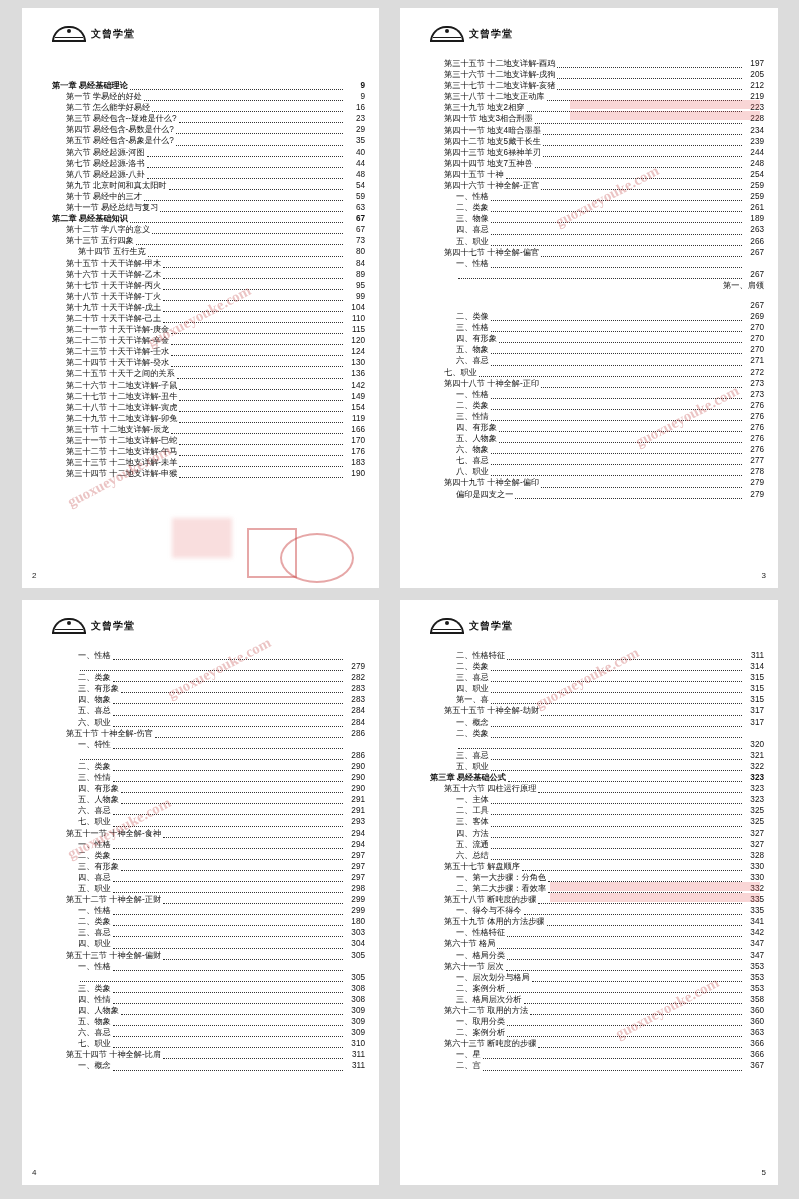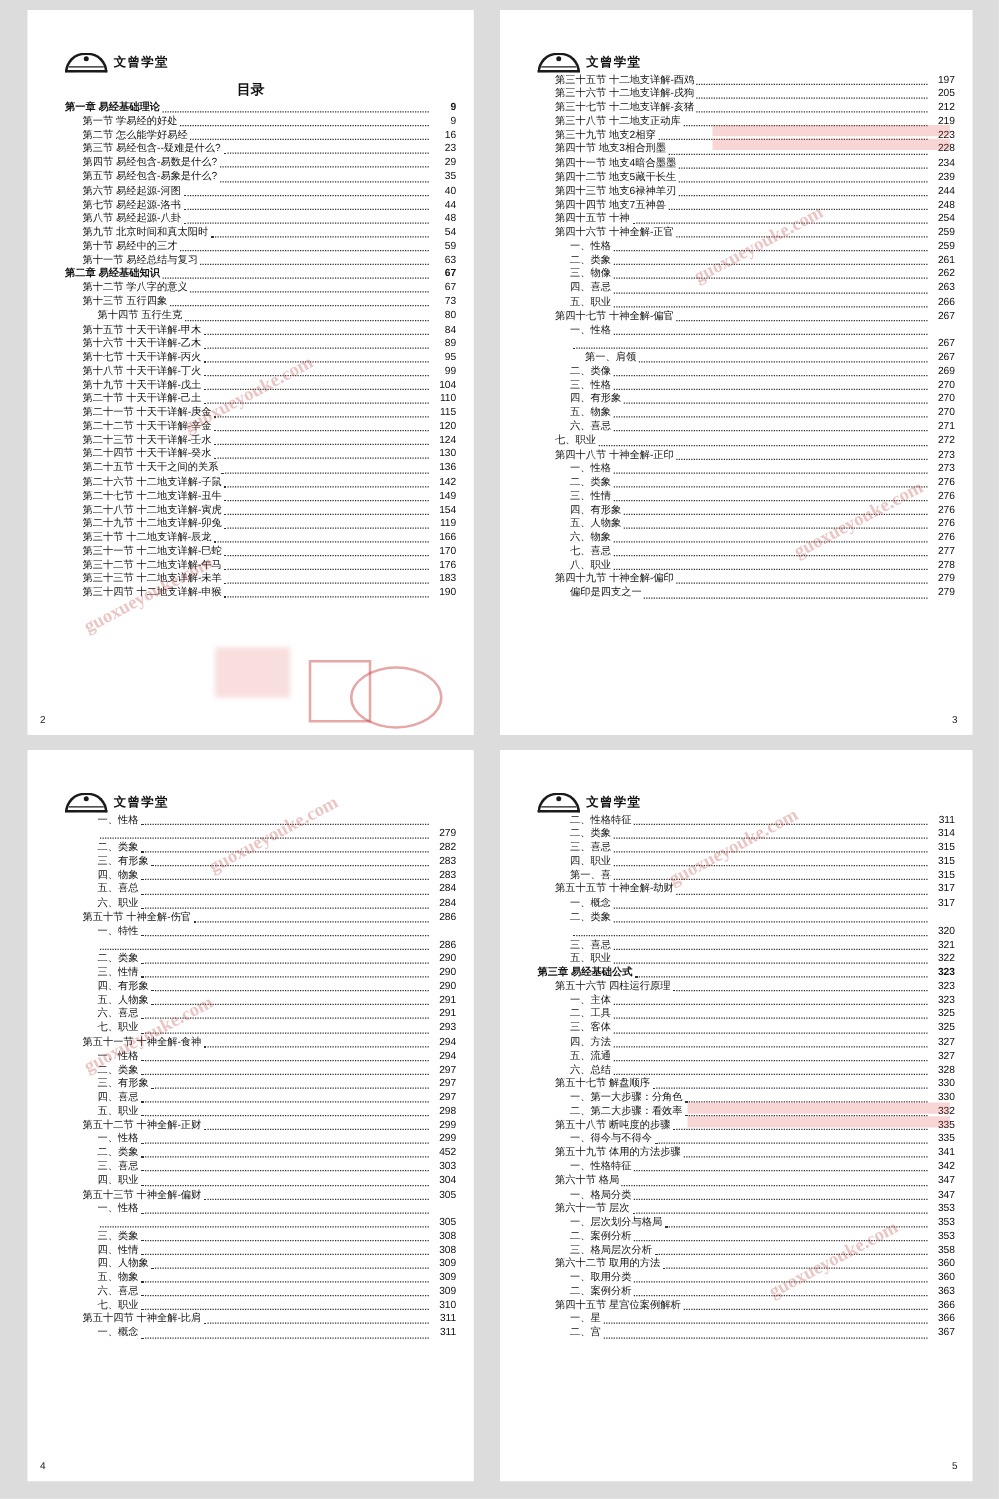--- a/index.html
+++ b/index.html
@@ -4,21 +4,21 @@
 <style>
   html,body{margin:0;padding:0;background:#e8e8e8;}
   body{font-family:"Liberation Sans","DejaVu Sans",sans-serif;}
   .sheet{width:799px;height:1199px;position:relative;background:#dcdcdc;}
   .page{position:absolute;background:#fff;overflow:hidden;}
   .p-tl{left:22px;top:8px;width:357px;height:580px;}
   .p-tr{left:400px;top:8px;width:378px;height:580px;}
   .p-bl{left:22px;top:600px;width:357px;height:585px;}
   .p-br{left:400px;top:600px;width:378px;height:585px;}
 
-  .logo{position:absolute;left:30px;top:32px;display:flex;align-items:center;gap:5px;justify-content:flex-end;}
+  .logo{position:absolute;left:30px;top:16px;display:flex;align-items:center;gap:5px;justify-content:flex-end;}
   .logo .mark{width:34px;height:20px;position:relative;}
   .logo .mark .arc{position:absolute;left:0;top:2px;width:34px;height:16px;border:2px solid #1a1a1a;border-radius:17px 17px 0 0;border-bottom:none;box-sizing:border-box;}
   .logo .mark .bar{position:absolute;left:0;bottom:2px;width:34px;height:2px;background:#1a1a1a;}
   .logo .mark .bar2{position:absolute;left:3px;bottom:6px;width:28px;height:1px;background:#1a1a1a;}
   .logo .mark .dot{position:absolute;left:15px;top:5px;width:4px;height:4px;border-radius:50%;background:#1a1a1a;}
   .logo .name{font-size:10px;font-weight:bold;color:#111;letter-spacing:1px;}
 
   .doc-title{position:absolute;width:100%;text-align:center;top:56px;font-size:11px;font-weight:bold;color:#111;}
 
   .toc{position:absolute;left:0;right:0;}
@@ -27,21 +27,21 @@
   .p-bl .toc{top:50px;left:30px;right:14px;}
   .p-br .toc{top:50px;left:30px;right:14px;}
 
   .row{display:flex;align-items:flex-end;font-size:8.2px;color:#111;line-height:11.1px;white-space:nowrap;}
   .row .lbl{flex:0 0 auto;}
   .row .dots{flex:1 1 auto;overflow:hidden;margin:0 2px 1px 2px;border-bottom:1px dotted #333;height:7px;}
   .row .pg{flex:0 0 auto;text-align:right;min-width:20px;}
   .i0{padding-left:0px;justify-content:flex-end;}
   .i1{padding-left:14px;}
   .i2{padding-left:26px;}
-  .i3{padding-left:38px;}
+  .i3{padding-left:38px;flex-direction:column;}
   .bold{font-weight:bold;}
 
   .pagenum{position:absolute;bottom:8px;font-size:8px;color:#222;}
   .pn-left{left:10px;}
   .pn-right{right:12px;}
 
   .wm{position:absolute;color:rgba(190,60,60,0.30);font-size:15px;font-weight:bold;transform:rotate(-28deg);white-space:nowrap;pointer-events:none;font-family:"Liberation Serif",serif;}
   .stamp{position:absolute;border:2px solid rgba(200,60,60,.45);color:rgba(200,60,60,.5);}
   .stamp.sq{width:46px;height:46px;}
   .stamp.ov{width:70px;height:46px;border-radius:50%;}
@@ -56,21 +56,20 @@
   <div class="page p-tl">
     <div class="logo">
       <span class="mark">
         <span class="arc"></span>
           <span class="bar2"></span>
           <span class="bar"></span>
           <span class="dot"></span>
       </span>
       <span class="name">文曾学堂</span>
     </div>
-    <div class="doc-title">目录</div>
     <div class="toc">
         <div class="row i0 bold">
           <span class="lbl">第一章 易经基础理论</span>
           <span class="dots"></span>
           <span class="pg">9</span>
         </div>
         <div class="row i1">
           <span class="lbl">第一节 学易经的好处</span>
           <span class="dots"></span>
           <span class="pg">9</span>
@@ -331,21 +330,21 @@
           <span class="pg">259</span>
         </div>
         <div class="row i2">
           <span class="lbl">二、类象</span>
           <span class="dots"></span>
           <span class="pg">261</span>
         </div>
         <div class="row i2">
           <span class="lbl">三、物像</span>
           <span class="dots"></span>
-          <span class="pg">262</span>
+          <span class="pg">189</span>
         </div>
         <div class="row i2">
           <span class="lbl">四、喜忌</span>
           <span class="dots"></span>
           <span class="pg">263</span>
         </div>
         <div class="row i2">
           <span class="lbl">五、职业</span>
           <span class="dots"></span>
           <span class="pg">266</span>
@@ -590,21 +589,21 @@
           <span class="pg">299</span>
         </div>
         <div class="row i2">
           <span class="lbl">一、性格</span>
           <span class="dots"></span>
           <span class="pg">299</span>
         </div>
         <div class="row i2">
           <span class="lbl">二、类象</span>
           <span class="dots"></span>
-          <span class="pg">452</span>
+          <span class="pg">180</span>
         </div>
         <div class="row i2">
           <span class="lbl">三、喜忌</span>
           <span class="dots"></span>
           <span class="pg">303</span>
         </div>
         <div class="row i2">
           <span class="lbl">四、职业</span>
           <span class="dots"></span>
           <span class="pg">304</span>
@@ -850,21 +849,21 @@
           <span class="lbl">一、取用分类</span>
           <span class="dots"></span>
           <span class="pg">360</span>
         </div>
         <div class="row i2">
           <span class="lbl">二、案例分析</span>
           <span class="dots"></span>
           <span class="pg">363</span>
         </div>
         <div class="row i1">
-          <span class="lbl">第四十五节 星宫位案例解析</span>
+          <span class="lbl">第六十三节 断吨度的步骤</span>
           <span class="dots"></span>
           <span class="pg">366</span>
         </div>
         <div class="row i2">
           <span class="lbl">一、星</span>
           <span class="dots"></span>
           <span class="pg">366</span>
         </div>
         <div class="row i2">
           <span class="lbl">二、宫</span>

